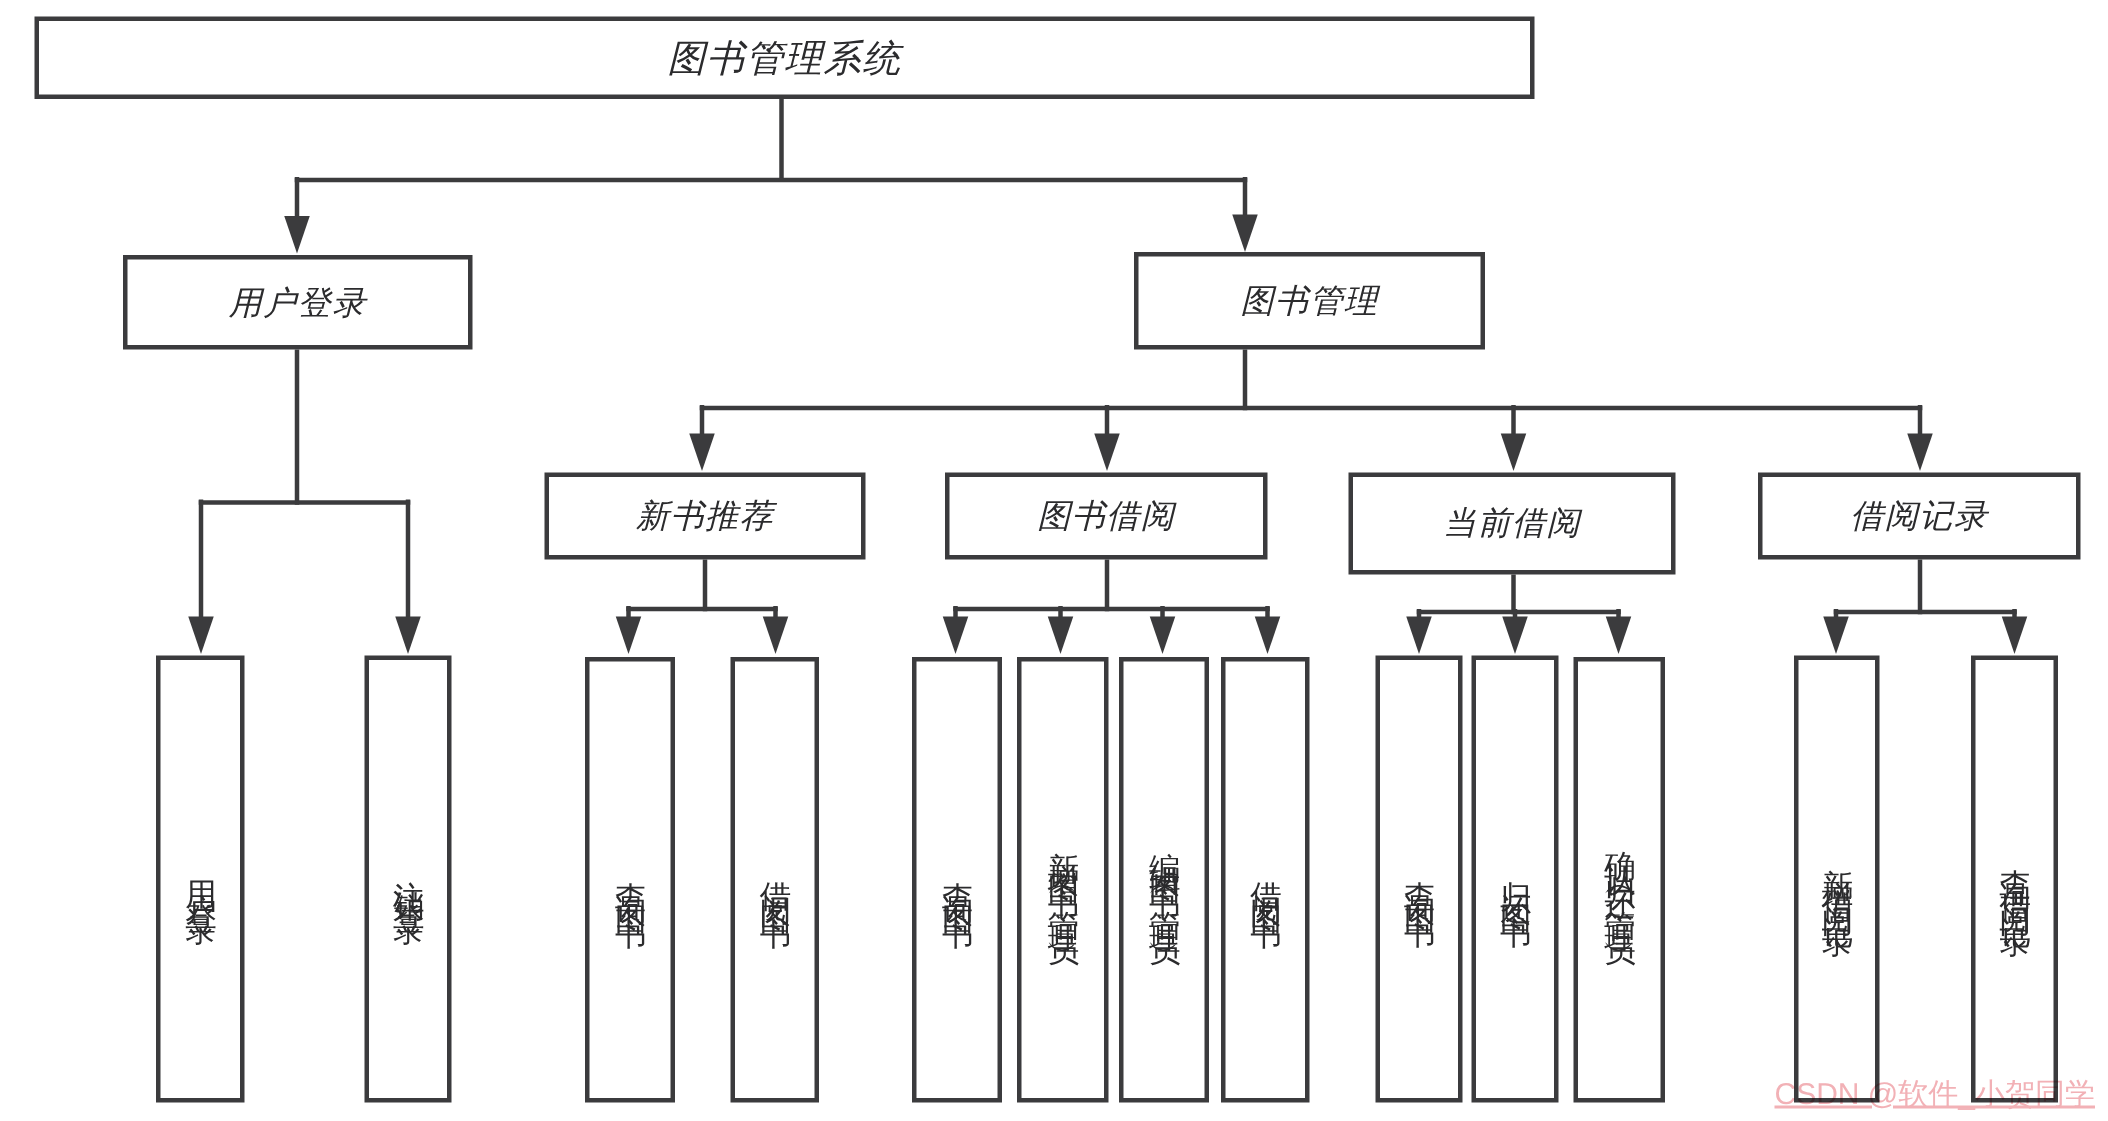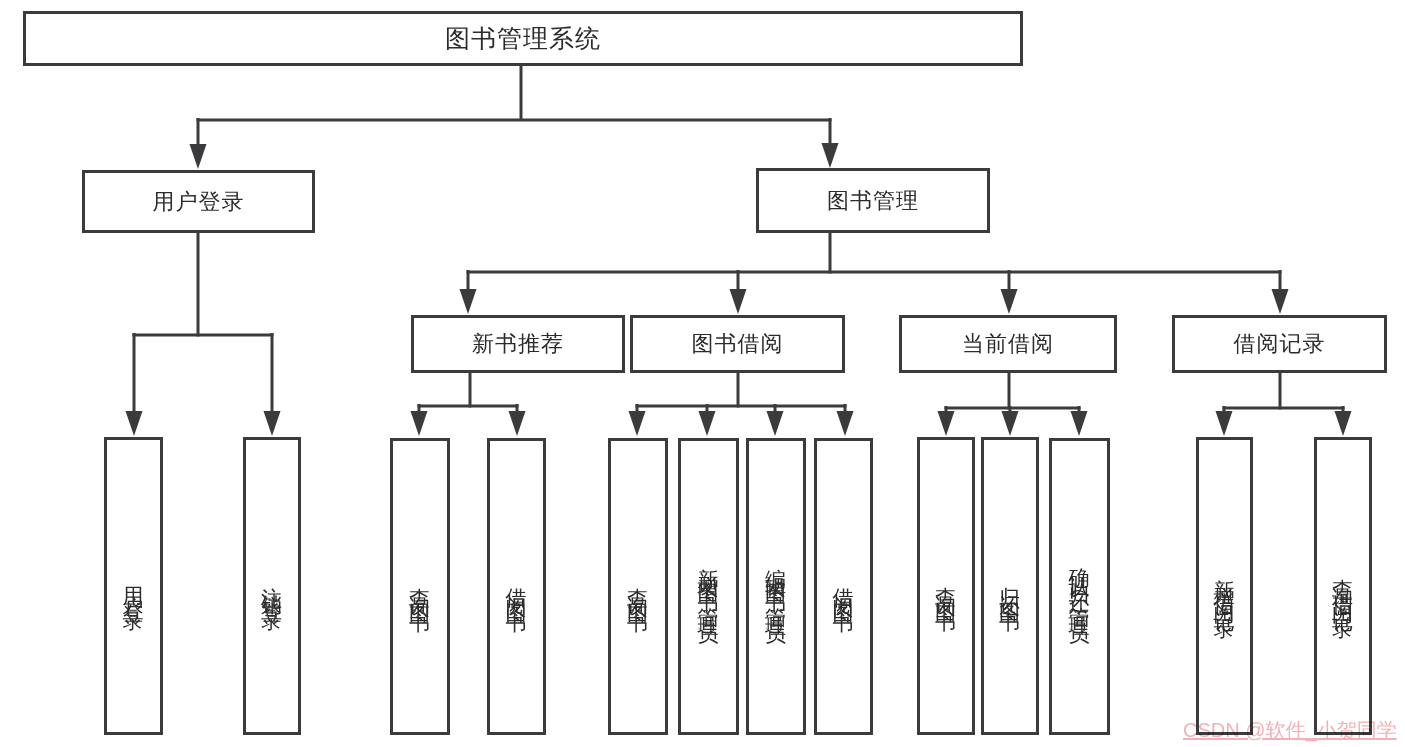--- a/index.html
+++ b/index.html
@@ -40,20 +40,21 @@
     background:var(--background);
     display:flex;
     align-items:center;
     justify-content:center;
     color:var(--text);
   }
   .hbox{
     font-size:22px;
     letter-spacing:1px;
     white-space:nowrap;
+    font-style:italic;
   }
   .rootbox{
     font-size:25px;
     letter-spacing:1px;
   }
   .vbox span{
     writing-mode:vertical-rl;
     line-height:1;
     font-size:21px;
     letter-spacing:8px;
@@ -143,27 +144,27 @@
     <span>图书管理系统</span>
   </div>
 
   <div class="box hbox" style="left:82px;top:170px;width:233px;height:63px;">
     <span>用户登录</span>
   </div>
   <div class="box hbox" style="left:713px;top:168px;width:234px;height:65px;margin-left:43px;">
     <span>图书管理</span>
   </div>
 
-  <div class="box hbox" style="left:363px;top:315px;width:214px;height:58px;margin-left:48px;">
+  <div class="box hbox" style="left:363px;top:315px;width:214px;height:58px;">
     <span>新书推荐</span>
   </div>
   <div class="box hbox" style="left:630px;top:315px;width:215px;height:58px;">
     <span>图书借阅</span>
   </div>
-  <div class="box hbox" style="left:899px;top:315px;width:218px;height:58px;">
+  <div class="box hbox" style="left:899px;top:315px;width:218px;height:68px;">
     <span>当前借阅</span>
   </div>
   <div class="box hbox" style="left:1172px;top:315px;width:215px;height:58px;">
     <span>借阅记录</span>
   </div>
 
   <div class="box vbox" style="left:104px;top:437px;width:59px;height:298px;">
     <span>用户登录</span>
   </div>
   <div class="box vbox" style="left:243px;top:437px;width:58px;height:298px;">

